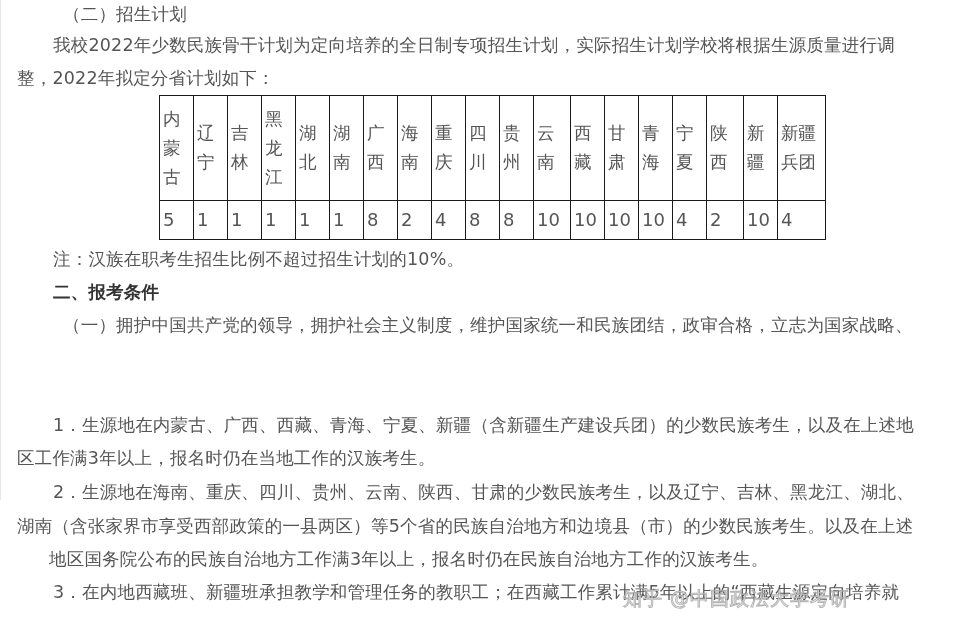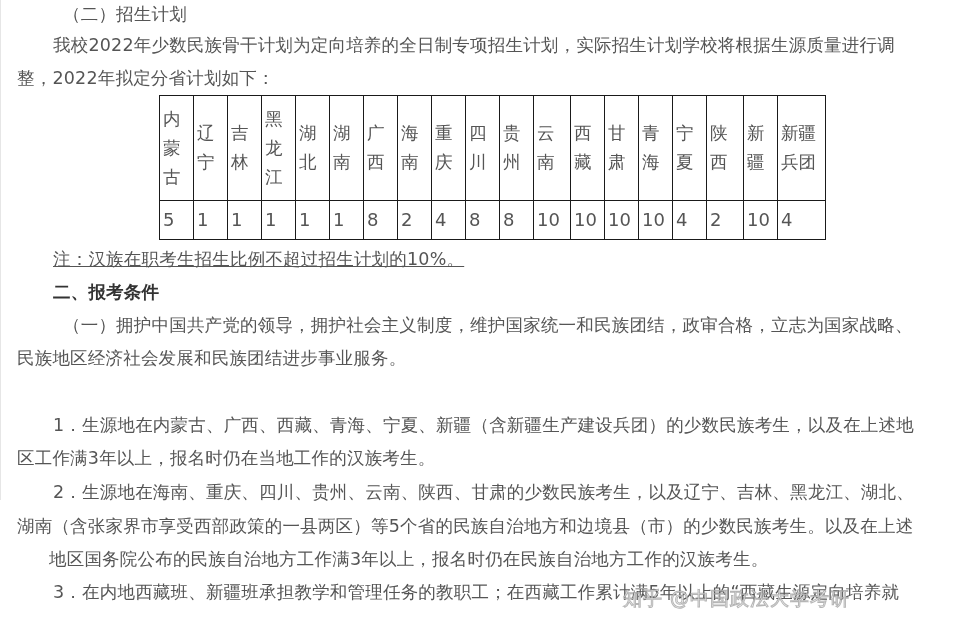--- a/index.html
+++ b/index.html
@@ -122,25 +122,24 @@
       <td>10</td>
       <td>10</td>
       <td>4</td>
       <td>2</td>
       <td>10</td>
       <td>4</td>
     </tr>
   </tbody>
     </table>
 
-  <div class="line" style="left:52px; top:247px;text-decoration:underline;">注：汉族在职考生招生比例不超过招生计划的10%。</div>
+  <div class="line" style="left:52px; top:247px;">注：汉族在职考生招生比例不超过招生计划的10%。</div>
   <div class="line bold" style="left:52px; top:280px;">二、报考条件</div>
 
   <div class="line" style="left:62px; top:313px;">（一）拥护中国共产党的领导，拥护社会主义制度，维护国家统一和民族团结，政审合格，立志为国家战略、</div>
-  <div class="line" style="left:16px; top:346px;">民族地区经济社会发展和民族团结进步事业服务。</div>
 
 
   <div class="line" style="left:52px; top:413px;">1．生源地在内蒙古、广西、西藏、青海、宁夏、新疆（含新疆生产建设兵团）的少数民族考生，以及在上述地</div>
   <div class="line" style="left:16px; top:446px;">区工作满3年以上，报名时仍在当地工作的汉族考生。</div>
 
   <div class="line" style="left:52px; top:480px;">2．生源地在海南、重庆、四川、贵州、云南、陕西、甘肃的少数民族考生，以及辽宁、吉林、黑龙江、湖北、</div>
   <div class="line" style="left:16px; top:514px;">湖南（含张家界市享受西部政策的一县两区）等5个省的民族自治地方和边境县（市）的少数民族考生。以及在上述</div>
   <div class="line" style="left:24px; top:547px;margin-left:24px;">地区国务院公布的民族自治地方工作满3年以上，报名时仍在民族自治地方工作的汉族考生。</div>
 
   <div class="line" style="left:52px; top:580px;text-align:right;">3．在内地西藏班、新疆班承担教学和管理任务的教职工；在西藏工作累计满5年以上的“西藏生源定向培养就</div>

